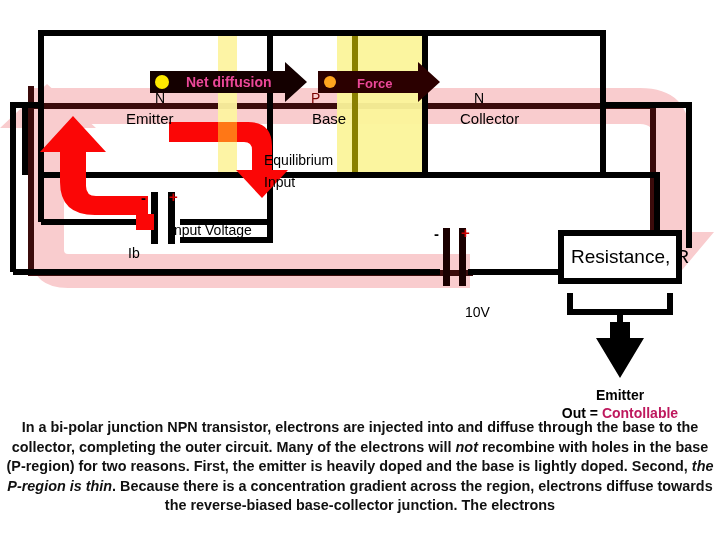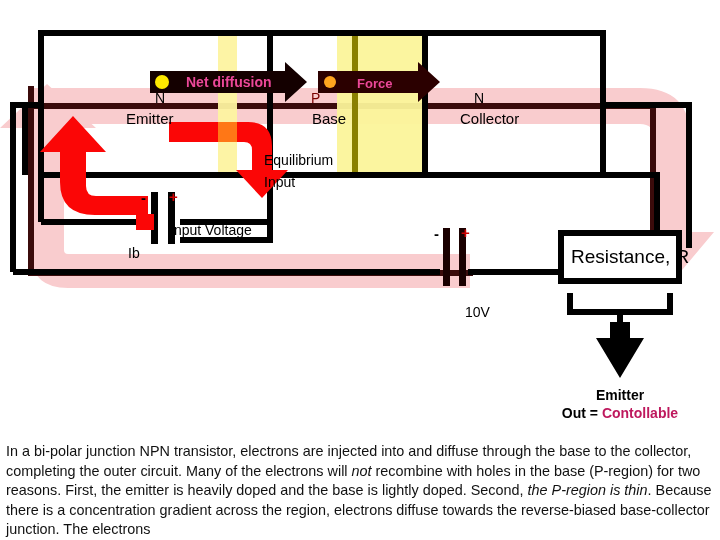--- a/index.html
+++ b/index.html
@@ -17,23 +17,23 @@
   .lbl-np{font-size:14px;}
   .lbl-region{font-size:15px;text-align:right;}
   .lbl-bold{font-size:14px;font-weight:normal;}
   .lbl-res{font-size:19px;}
   .arrowtext{position:absolute;color:#ec4899;font-size:14px;font-weight:bold;white-space:nowrap;}
   .sign{position:absolute;font-size:15px;font-weight:bold;line-height:1;}
   .sign.minus{color:#000;}
   .sign.plus{color:#cc0000;}
 
   #para{
-    position:absolute;left:0;top:442px;width:720px;
-    font-size:14.4px;font-weight:normal;color:#111;
-    line-height:19.6px;
+    position:absolute;left:0;top:418px;width:720px;
+    font-size:14.4px;font-weight:bold;color:#111;
+    text-align:center;line-height:19.6px;
     padding:0 6px;box-sizing:border-box;
   }
   #para i{font-style:italic;}
   #vout{position:absolute;left:520px;top:386px;width:200px;text-align:center;
         font-size:14px;font-weight:bold;color:#000;line-height:18px;}
   #vout .red{color:#be185d;}
 </style>
 </head>
 <body>
 

